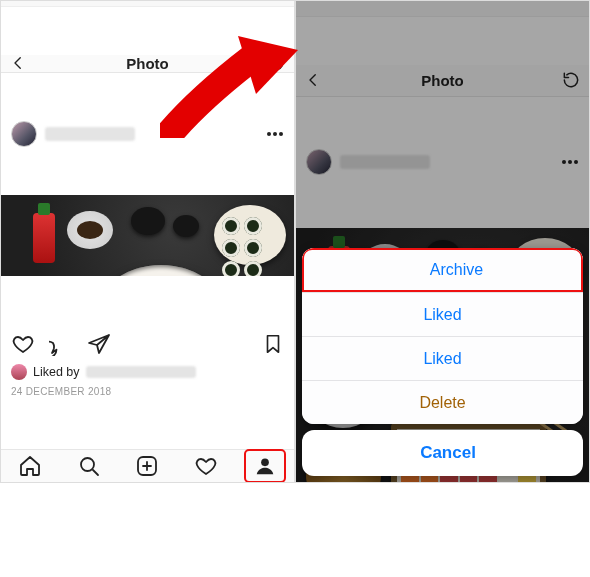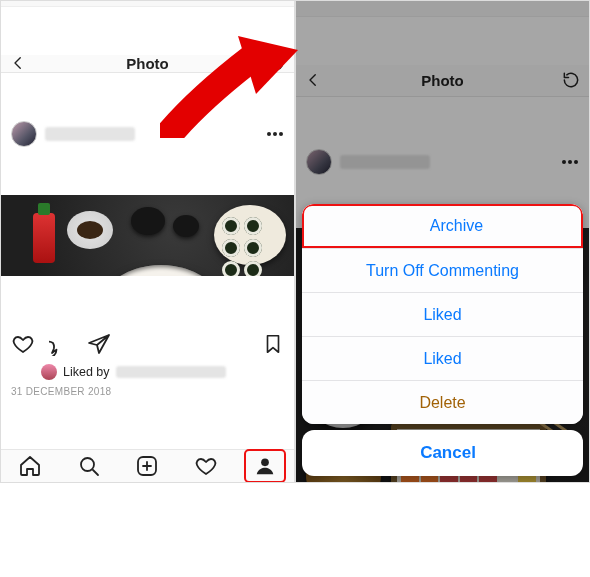--- a/index.html
+++ b/index.html
@@ -34,21 +34,21 @@
   .cup.c1{width:34px;height:28px;left:130px;top:12px;} .cup.c2{width:26px;height:22px;left:172px;top:20px;} .cup.c3{width:30px;height:26px;left:242px;top:88px;}
   .saucebot{position:absolute;left:32px;top:18px;width:22px;height:50px;background:linear-gradient(#d33,#a11);border-radius:4px;}
   .saucebot::before{content:"";position:absolute;top:-10px;left:5px;width:12px;height:12px;background:#2a7a2a;border-radius:2px;}
   .soycup{position:absolute;width:46px;height:38px;border-radius:50%;left:66px;top:16px;background:radial-gradient(circle,#ddd 30%,#ccc);} .soycup::after{content:"";position:absolute;inset:10px;border-radius:50%;background:#3a2614;}
   .roll-plate{position:absolute;right:8px;top:10px;width:72px;height:60px;border-radius:50%;background:#efeadd;box-shadow:0 3px 6px rgba(0,0,0,.5);}
   .roll-plate .maki-row{position:absolute;top:12px;left:8px;width:56px;}
   .chop{position:absolute;right:0;top:186px;width:90px;height:3px;background:#caa96a;transform:rotate(35deg);} .chop.c2{top:196px;}
   .below { padding: 8px 10px 4px; }
   .actions { display:flex; align-items:center; gap:14px; }
   .actions .spacer { flex:1; }
-  .liked { display:flex; align-items:center; gap:6px; margin-top:8px; font-size:12.5px; color:#222;margin-left:30px;}
+  .liked { display:flex; align-items:center; gap:6px; margin-top:8px; font-size:12.5px; color:#222;}
   .liked .av2 { width:16px;height:16px;border-radius:50%;background:linear-gradient(#e8a,#a45);}
   .liked .blur { width:110px;height:12px;background:#e4e4e4;border-radius:3px;filter:blur(1px);}
   .date { margin-top:6px; font-size:10px; color:#9a9a9a; letter-spacing:.3px;}
   .tabbar { margin-top:auto; height:44px; border-top:1px solid #e6e6e6; display:flex; align-items:center; justify-content:space-around; background:#fafafa;}
   .tab { width:40px; height:32px; display:flex; align-items:center; justify-content:center; border-radius:4px;}
   .tab.hl { outline:2px solid #e11; outline-offset:-1px;}
   
   .dim { position:absolute; inset:0; background:rgba(0,0,0,.35); pointer-events:none; }
   .sheet { position:absolute; left:6px; right:6px; bottom:6px; display:flex; flex-direction:column; gap:6px; }
   .sheet-group { background:#f7f7f8; border-radius:12px; overflow:hidden; box-shadow:0 2px 10px rgba(0,0,0,.3);}
@@ -163,21 +163,21 @@
             <svg width="22" height="24" viewBox="0 0 24 24">
               <path class="icon-stroke" d="M6 3h12v18l-6-5-6 5V3z"></path>
             </svg>
           </span>
       </div>
       <div class="liked">
         <div class="av2"></div>
         <span>Liked by</span>
         <div class="blur"></div>
       </div>
-      <div class="date">31 DECEMBER 2018</div>
+      <div class="date">24 DECEMBER 2018</div>
     </div>
     <div class="tabbar">
       <div class="tab">
           <svg width="24" height="24" viewBox="0 0 24 24">
             <path class="icon-stroke" d="M3 11 12 3l9 8v9a1 1 0 0 1-1 1h-5v-6h-6v6H4a1 1 0 0 1-1-1v-9z"></path>
           </svg>
         </div>
       <div class="tab">
           <svg width="24" height="24" viewBox="0 0 24 24">
             <circle class="icon-stroke" cx="10.5" cy="10.5" r="6.5"></circle>
@@ -275,21 +275,20 @@
             <div class="nigiri n-y"></div>
           </div>
       </div>
       <div class="chop"></div>
         <div class="chop c2"></div>
     </div>
     <div class="dim"></div>
     <div class="sheet">
       <div class="sheet-group">
         <div class="sheet-item hl">Archive</div>
-        <div class="sheet-item">Turn Off Commenting</div>
         <div class="sheet-item">Liked</div>
         <div class="sheet-item">Liked</div>
         <div class="sheet-item destructive">Delete</div>
       </div>
       <div class="sheet-cancel">Cancel</div>
     </div>
   </div>
 
   <div class="arrow">
     <svg width="150" height="110" viewBox="0 0 150 110">

